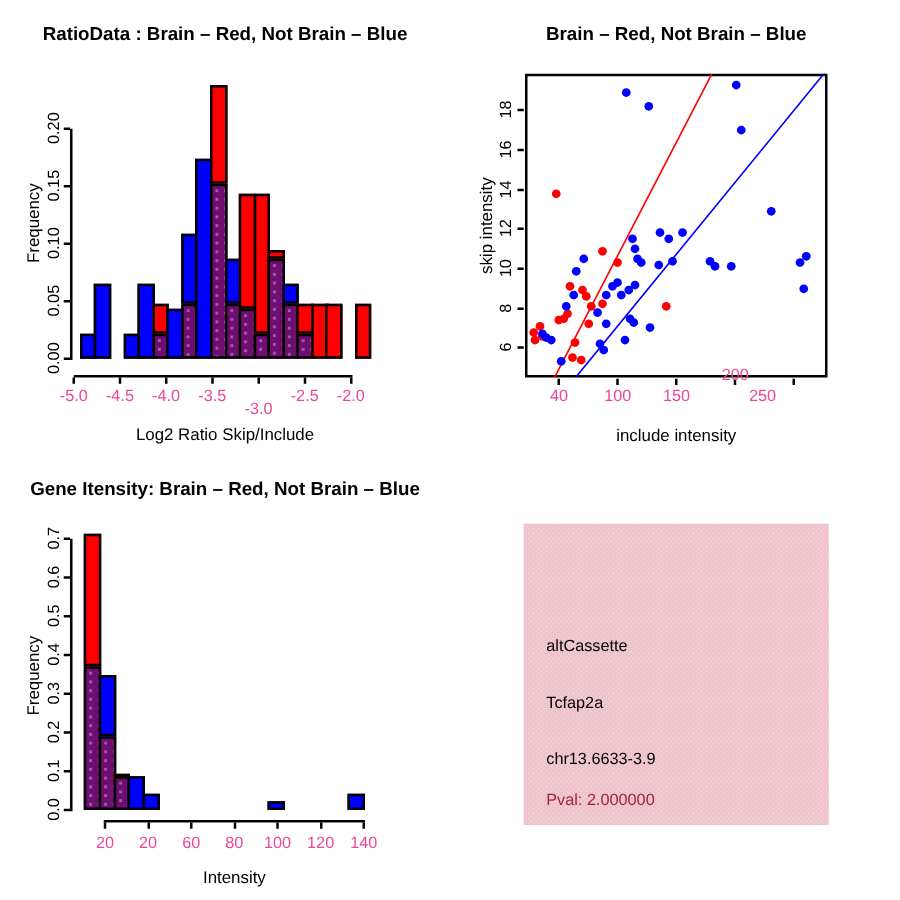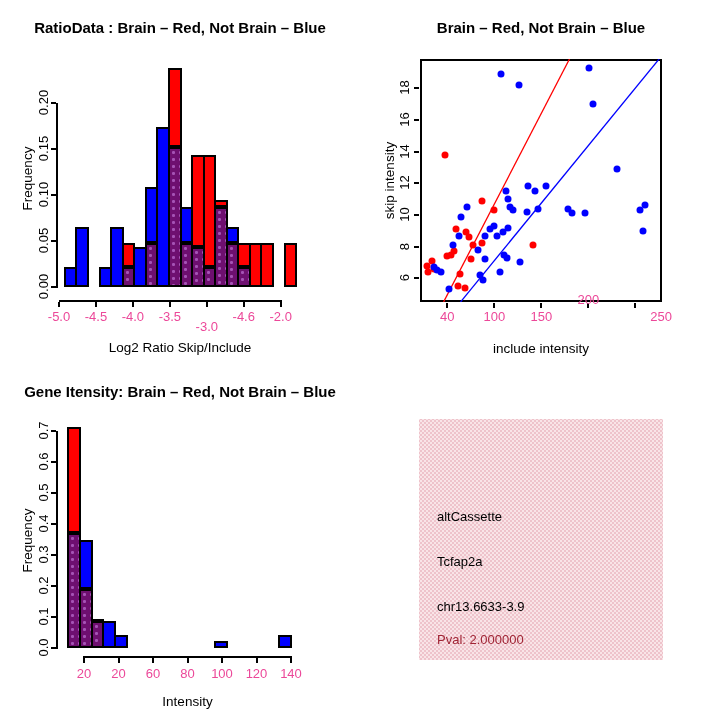--- a/index.html
+++ b/index.html
@@ -58,21 +58,21 @@
       <div class="ticklab" style="left: 39px; top: 309px; width: 40px;">-5.0</div>
       <div class="axisline" style="left: 94.95px; top: 302px; width: 2px; height: 5px;"></div>
       <div class="ticklab" style="left: 75.95px; top: 309px; width: 40px;">-4.5</div>
       <div class="axisline" style="left: 131.9px; top: 302px; width: 2px; height: 5px;"></div>
       <div class="ticklab" style="left: 112.9px; top: 309px; width: 40px;">-4.0</div>
       <div class="axisline" style="left: 168.85px; top: 302px; width: 2px; height: 5px;"></div>
       <div class="ticklab" style="left: 149.85px; top: 309px; width: 40px;">-3.5</div>
       <div class="axisline" style="left: 205.8px; top: 302px; width: 2px; height: 5px;"></div>
       <div class="ticklab" style="left: 186.8px; top: 319px; width: 40px;">-3.0</div>
       <div class="axisline" style="left: 242.75px; top: 302px; width: 2px; height: 5px;"></div>
-      <div class="ticklab" style="left: 223.75px; top: 309px; width: 40px;">-4.6</div>
+      <div class="ticklab" style="left: 223.75px; top: 309px; width: 40px;">-2.5</div>
       <div class="axisline" style="left: 279.7px; top: 302px; width: 2px; height: 5px;"></div>
       <div class="ticklab" style="left: 260.7px; top: 309px; width: 40px;">-2.0</div>
       <div class="bar" style="left: 63.912px; top: 266.76px; width: 13.5654px; height: 20.24px; background: rgb(0, 0, 255);"></div>
       <div class="bar" style="left: 75.4404px; top: 227.2px; width: 13.5654px; height: 59.8px; background: rgb(0, 0, 255);"></div>
       <div class="bar" style="left: 98.5711px; top: 266.76px; width: 13.5654px; height: 20.24px; background: rgb(0, 0, 255);"></div>
       <div class="bar" style="left: 110.173px; top: 227.2px; width: 13.5654px; height: 59.8px; background: rgb(0, 0, 255);"></div>
       <div class="bar bar-purple" style="left: 121.702px; top: 266.76px; width: 13.5654px; height: 20.24px;"></div>
       <div class="bar" style="left: 121.702px; top: 242.84px; width: 13.5654px; height: 23.92px; background: rgb(255, 0, 0);"></div>
       <div class="bar" style="left: 133.304px; top: 246.52px; width: 13.5654px; height: 40.48px; background: rgb(0, 0, 255);"></div>
       <div class="bar bar-purple" style="left: 144.832px; top: 242.84px; width: 13.5654px; height: 44.16px;"></div>
@@ -98,21 +98,21 @@
       <div class="abs" style="left: 420px; top: 59px; width: 242px; height: 243px; border: 2px solid rgb(0, 0, 0); box-sizing: border-box;"></div>
       <div class="axisline" style="left: 446.3px; top: 303px; width: 2px; height: 5px;"></div>
       <div class="ticklab" style="left: 427.3px; top: 309px; width: 40px;">40</div>
       <div class="axisline" style="left: 493.3px; top: 303px; width: 2px; height: 5px;"></div>
       <div class="ticklab" style="left: 474.3px; top: 309px; width: 40px;">100</div>
       <div class="axisline" style="left: 540.3px; top: 303px; width: 2px; height: 5px;"></div>
       <div class="ticklab" style="left: 521.3px; top: 309px; width: 40px;">150</div>
       <div class="axisline" style="left: 587.3px; top: 303px; width: 2px; height: 5px;"></div>
       <div class="ticklab" style="left: 568.3px; top: 292px; width: 40px;">200</div>
       <div class="axisline" style="left: 634.3px; top: 303px; width: 2px; height: 5px;"></div>
-      <div class="ticklab" style="left: 632px; top: 309px; width: 40px; text-align: right;">250</div>
+      <div class="ticklab" style="left: 590px; top: 309px; width: 40px;">250</div>
       <div class="axisline" style="left: 414px; top: 277.3px; width: 5px; height: 2px;"></div>
       <div class="ticklab-rot" style="left: 384px; top: 270.3px; width: 40px;">6</div>
       <div class="axisline" style="left: 414px; top: 245.634px; width: 5px; height: 2px;"></div>
       <div class="ticklab-rot" style="left: 384px; top: 238.634px; width: 40px;">8</div>
       <div class="axisline" style="left: 414px; top: 213.968px; width: 5px; height: 2px;"></div>
       <div class="ticklab-rot" style="left: 384px; top: 206.968px; width: 40px;">10</div>
       <div class="axisline" style="left: 414px; top: 182.302px; width: 5px; height: 2px;"></div>
       <div class="ticklab-rot" style="left: 384px; top: 175.302px; width: 40px;">12</div>
       <div class="axisline" style="left: 414px; top: 150.636px; width: 5px; height: 2px;"></div>
       <div class="ticklab-rot" style="left: 384px; top: 143.636px; width: 40px;">14</div>

